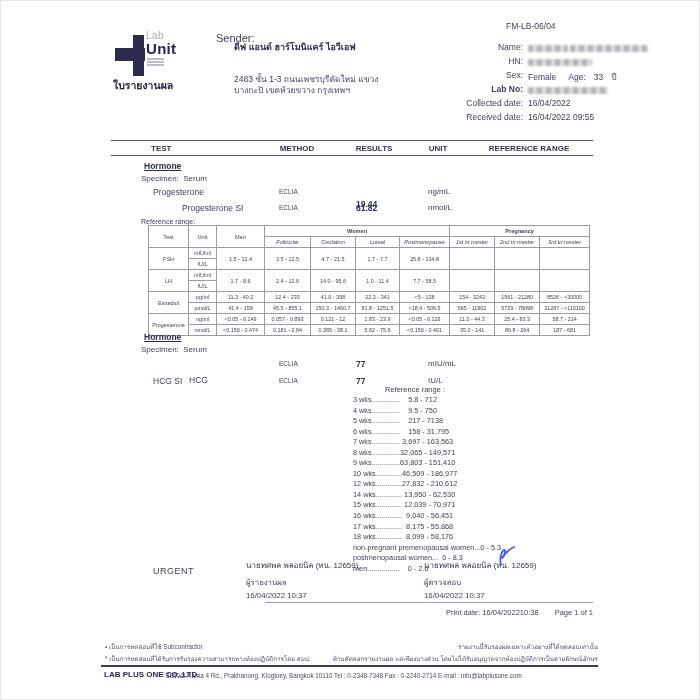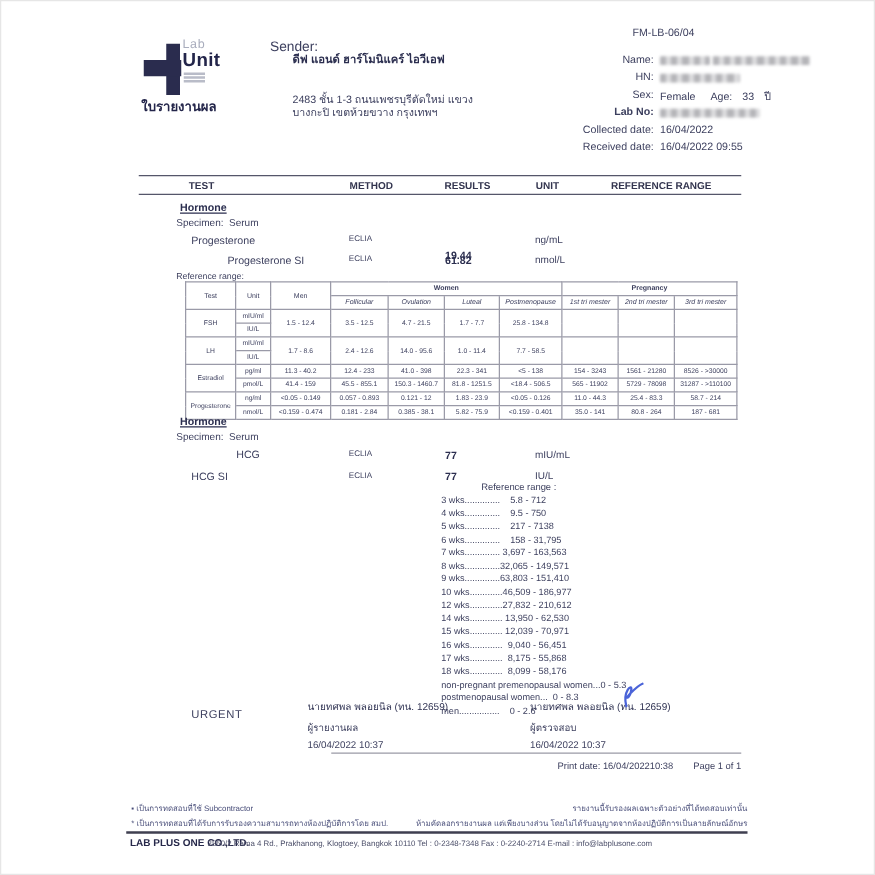--- a/index.html
+++ b/index.html
@@ -230,21 +230,21 @@
             <td>187 - 681</td>
           </tr>
         </tbody>
       </table>
     </div>
 
   <div class="sec-group" style="top:331px;">Hormone</div>
   <div class="spec" style="top:344px;">
     <span>Specimen:</span>&nbsp;&nbsp;<span>Serum</span>
   </div>
-  <div class="r-test" style="top:357px;padding-left:36px;">HCG</div>
+  <div class="r-test" style="top:374px;padding-left:36px;">HCG</div>
   <div class="r-meth" style="top:359px;">ECLIA</div>
   <div class="r-res" style="top:358px;">77</div>
   <div class="r-unit" style="top:358px;">mIU/mL</div>
   <div class="r-test" style="top:375px;">HCG SI</div>
   <div class="r-meth" style="top:376px;">ECLIA</div>
   <div class="r-res" style="top:375px;">77</div>
   <div class="r-unit" style="top:375px;">IU/L</div>
 
   <div id="hcg-title">Reference range :</div>
   <div id="hcg-list"><div>3 wks..............    5.8 - 712</div><div>4 wks..............    9.5 - 750</div><div>5 wks..............    217 - 7138</div><div>6 wks..............    158 - 31,795</div><div>7 wks.............. 3,697 - 163,563</div><div>8 wks..............32,065 - 149,571</div><div>9 wks..............63,803 - 151,410</div><div>10 wks.............46,509 - 186,977</div><div>12 wks.............27,832 - 210,612</div><div>14 wks............. 13,950 - 62,530</div><div>15 wks............. 12,039 - 70,971</div><div>16 wks.............  9,040 - 56,451</div><div>17 wks.............  8,175 - 55,868</div><div>18 wks.............  8,099 - 58,176</div><div>non-pregnant premenopausal women...0 - 5.3</div><div>postmenopausal women...  0 - 8.3</div><div>men................    0 - 2.6</div></div>

